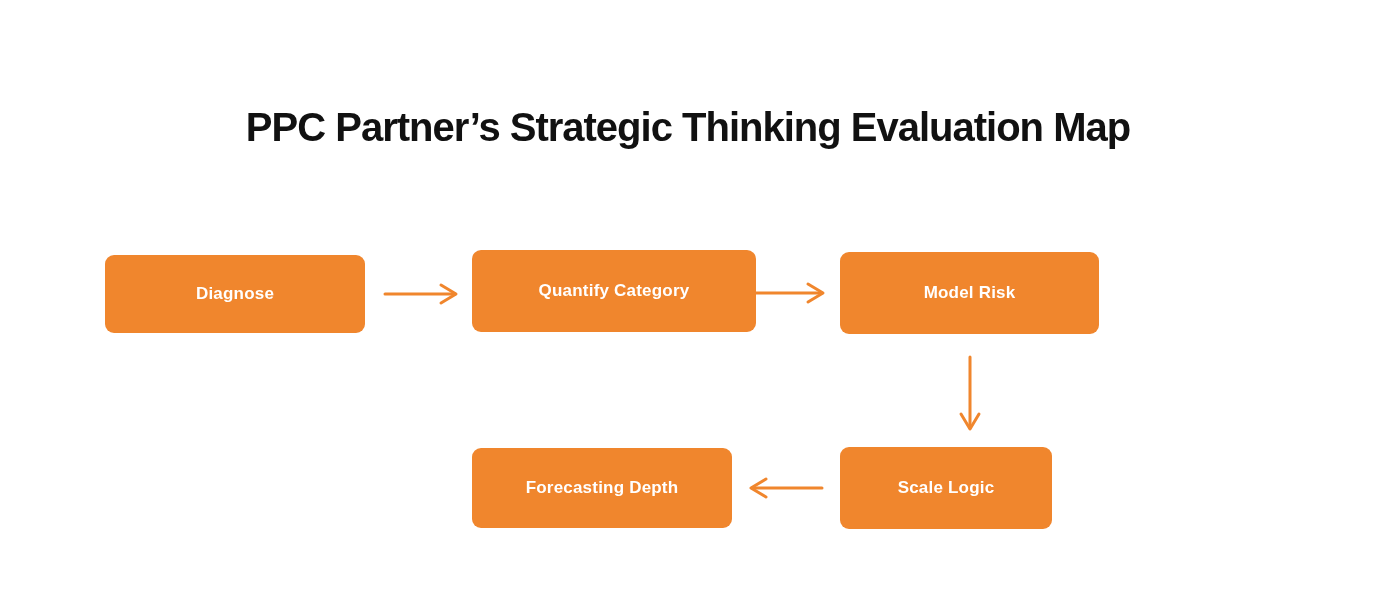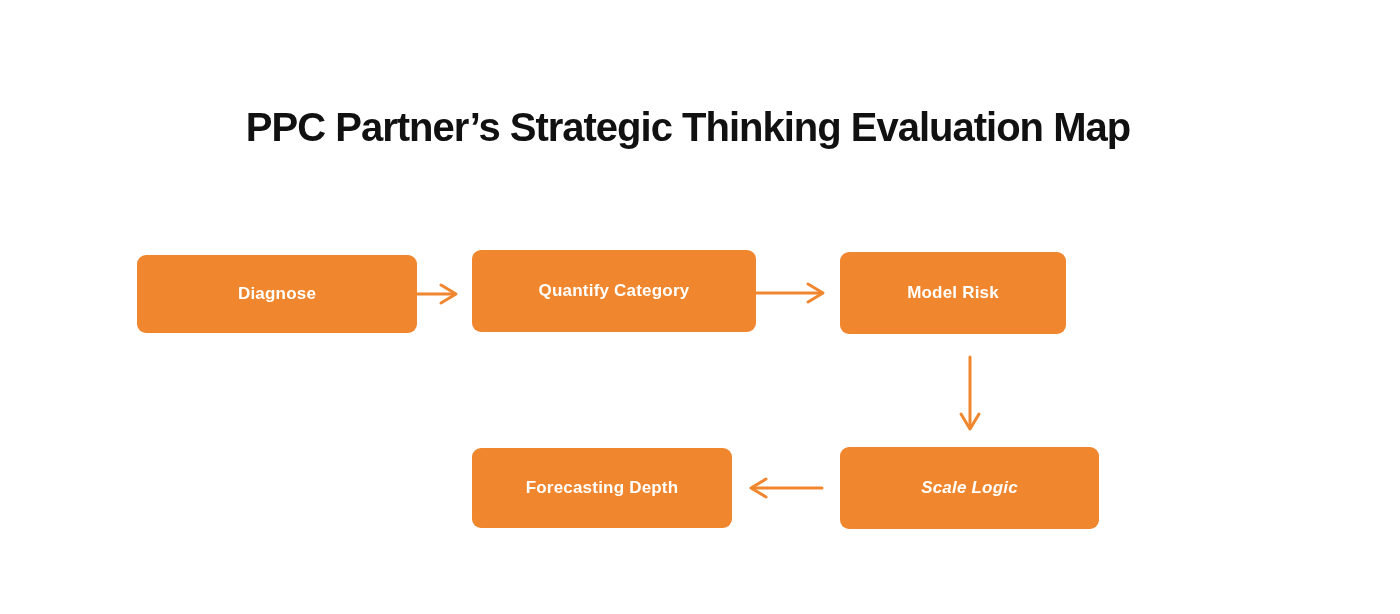--- a/index.html
+++ b/index.html
@@ -39,25 +39,25 @@
     border-radius: 9px;
     display: flex;
     align-items: center;
     justify-content: center;
     text-align: center;
     color: var(--box-text);
     font-size: 17px;
     font-weight: bold;
     letter-spacing: 0.2px;
   }
-  .node-diagnose        { left: 105px; top: 255px; width: 280px; height: 78px; margin-left: 32px; }
+  .node-diagnose        { left: 105px; top: 255px; width: 260px; height: 78px; }
   .node-quantify        { left: 472px; top: 250px; width: 284px; height: 82px; }
-  .node-model-risk      { left: 840px; top: 252px; width: 226px; height: 82px; }
+  .node-model-risk      { left: 840px; top: 252px; width: 259px; height: 82px; }
   .node-forecasting     { left: 472px; top: 448px; width: 260px; height: 80px; }
-  .node-scale-logic     { left: 840px; top: 447px; width: 259px; height: 82px; font-style: italic; }
+  .node-scale-logic     { left: 840px; top: 447px; width: 212px; height: 82px; }
   .arrow-layer {
     position: absolute;
     left: 0; top: 0;
     width: 1400px;
     height: 614px;
     pointer-events: none;
   }
   .arrow-layer polyline, .arrow-layer line {
     stroke: var(--accent);
     stroke-width: 3;

